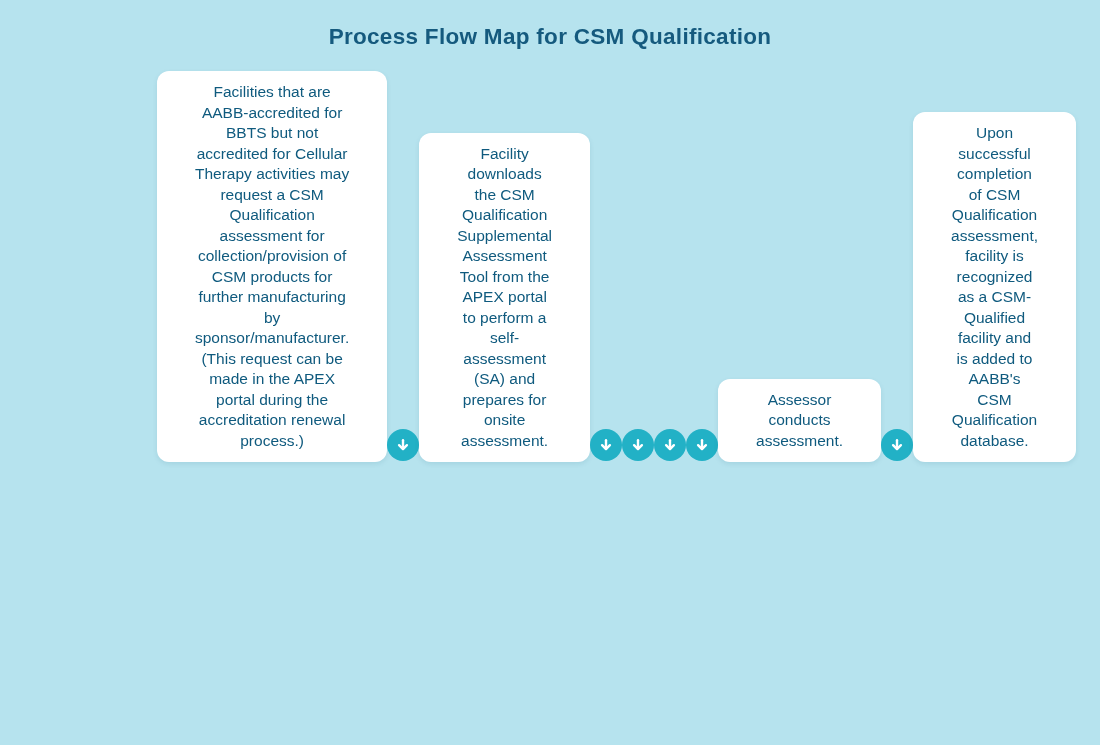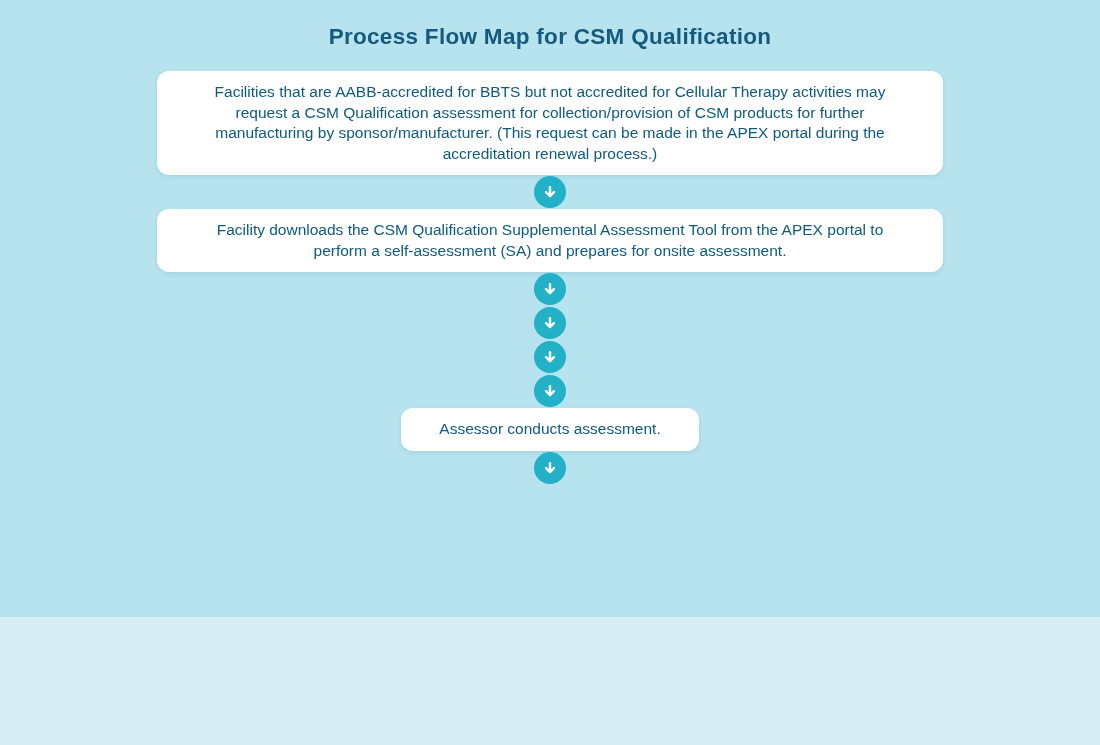--- a/index.html
+++ b/index.html
@@ -4,41 +4,41 @@
 <style>
   html, body {
     margin: 0;
     padding: 0;
     background: #d8eef5;
     font-family: "Liberation Sans", sans-serif;
   }
   .canvas {
     position: relative;
     width: 1100px;
-    height: 617px;
+    height: 745px;
     margin: 0 auto;
     background: #b6e3ee;
     overflow: hidden;
     box-sizing: border-box;
   }
   .page-title {
     margin: 0;
     padding-top: 24px;
     text-align: center;
     font-size: 22.5px;
     font-weight: 600;
     letter-spacing: 0.3px;
     color: #155a7e;
   }
   .flow {
     width: 786px;
     margin: 21px auto 0 auto;
     display: flex;
-    flex-direction: column;
-    align-items: center;
+    flex-direction: row;
+    align-items: flex-end;
   }
   .step-box {
     background: #ffffff;
     border-radius: 12px;
     padding: 11px 38px;
     box-sizing: border-box;
     display: flex;
     align-items: center;
     justify-content: center;
     box-shadow: 0 2px 5px rgba(10, 80, 110, 0.10);
@@ -140,15 +140,18 @@
 
     <div class="connector">
       <span class="arrow-circle">
         <svg width="18" height="18" viewBox="0 0 24 24" fill="none" stroke="#ffffff" stroke-width="3.2" stroke-linecap="round" stroke-linejoin="round">
           <path d="M12 5.5 V17"></path>
           <path d="M6.8 12.2 L12 17.4 L17.2 12.2"></path>
         </svg>
       </span>
     </div>
 
+    <div class="step-box">
+      <p class="step-text">Upon successful completion of CSM Qualification assessment, facility is recognized as a CSM-Qualified facility and is added to AABB's CSM Qualification database.</p>
+    </div>
 
   </div>
 </div>
 
 </body></html>

